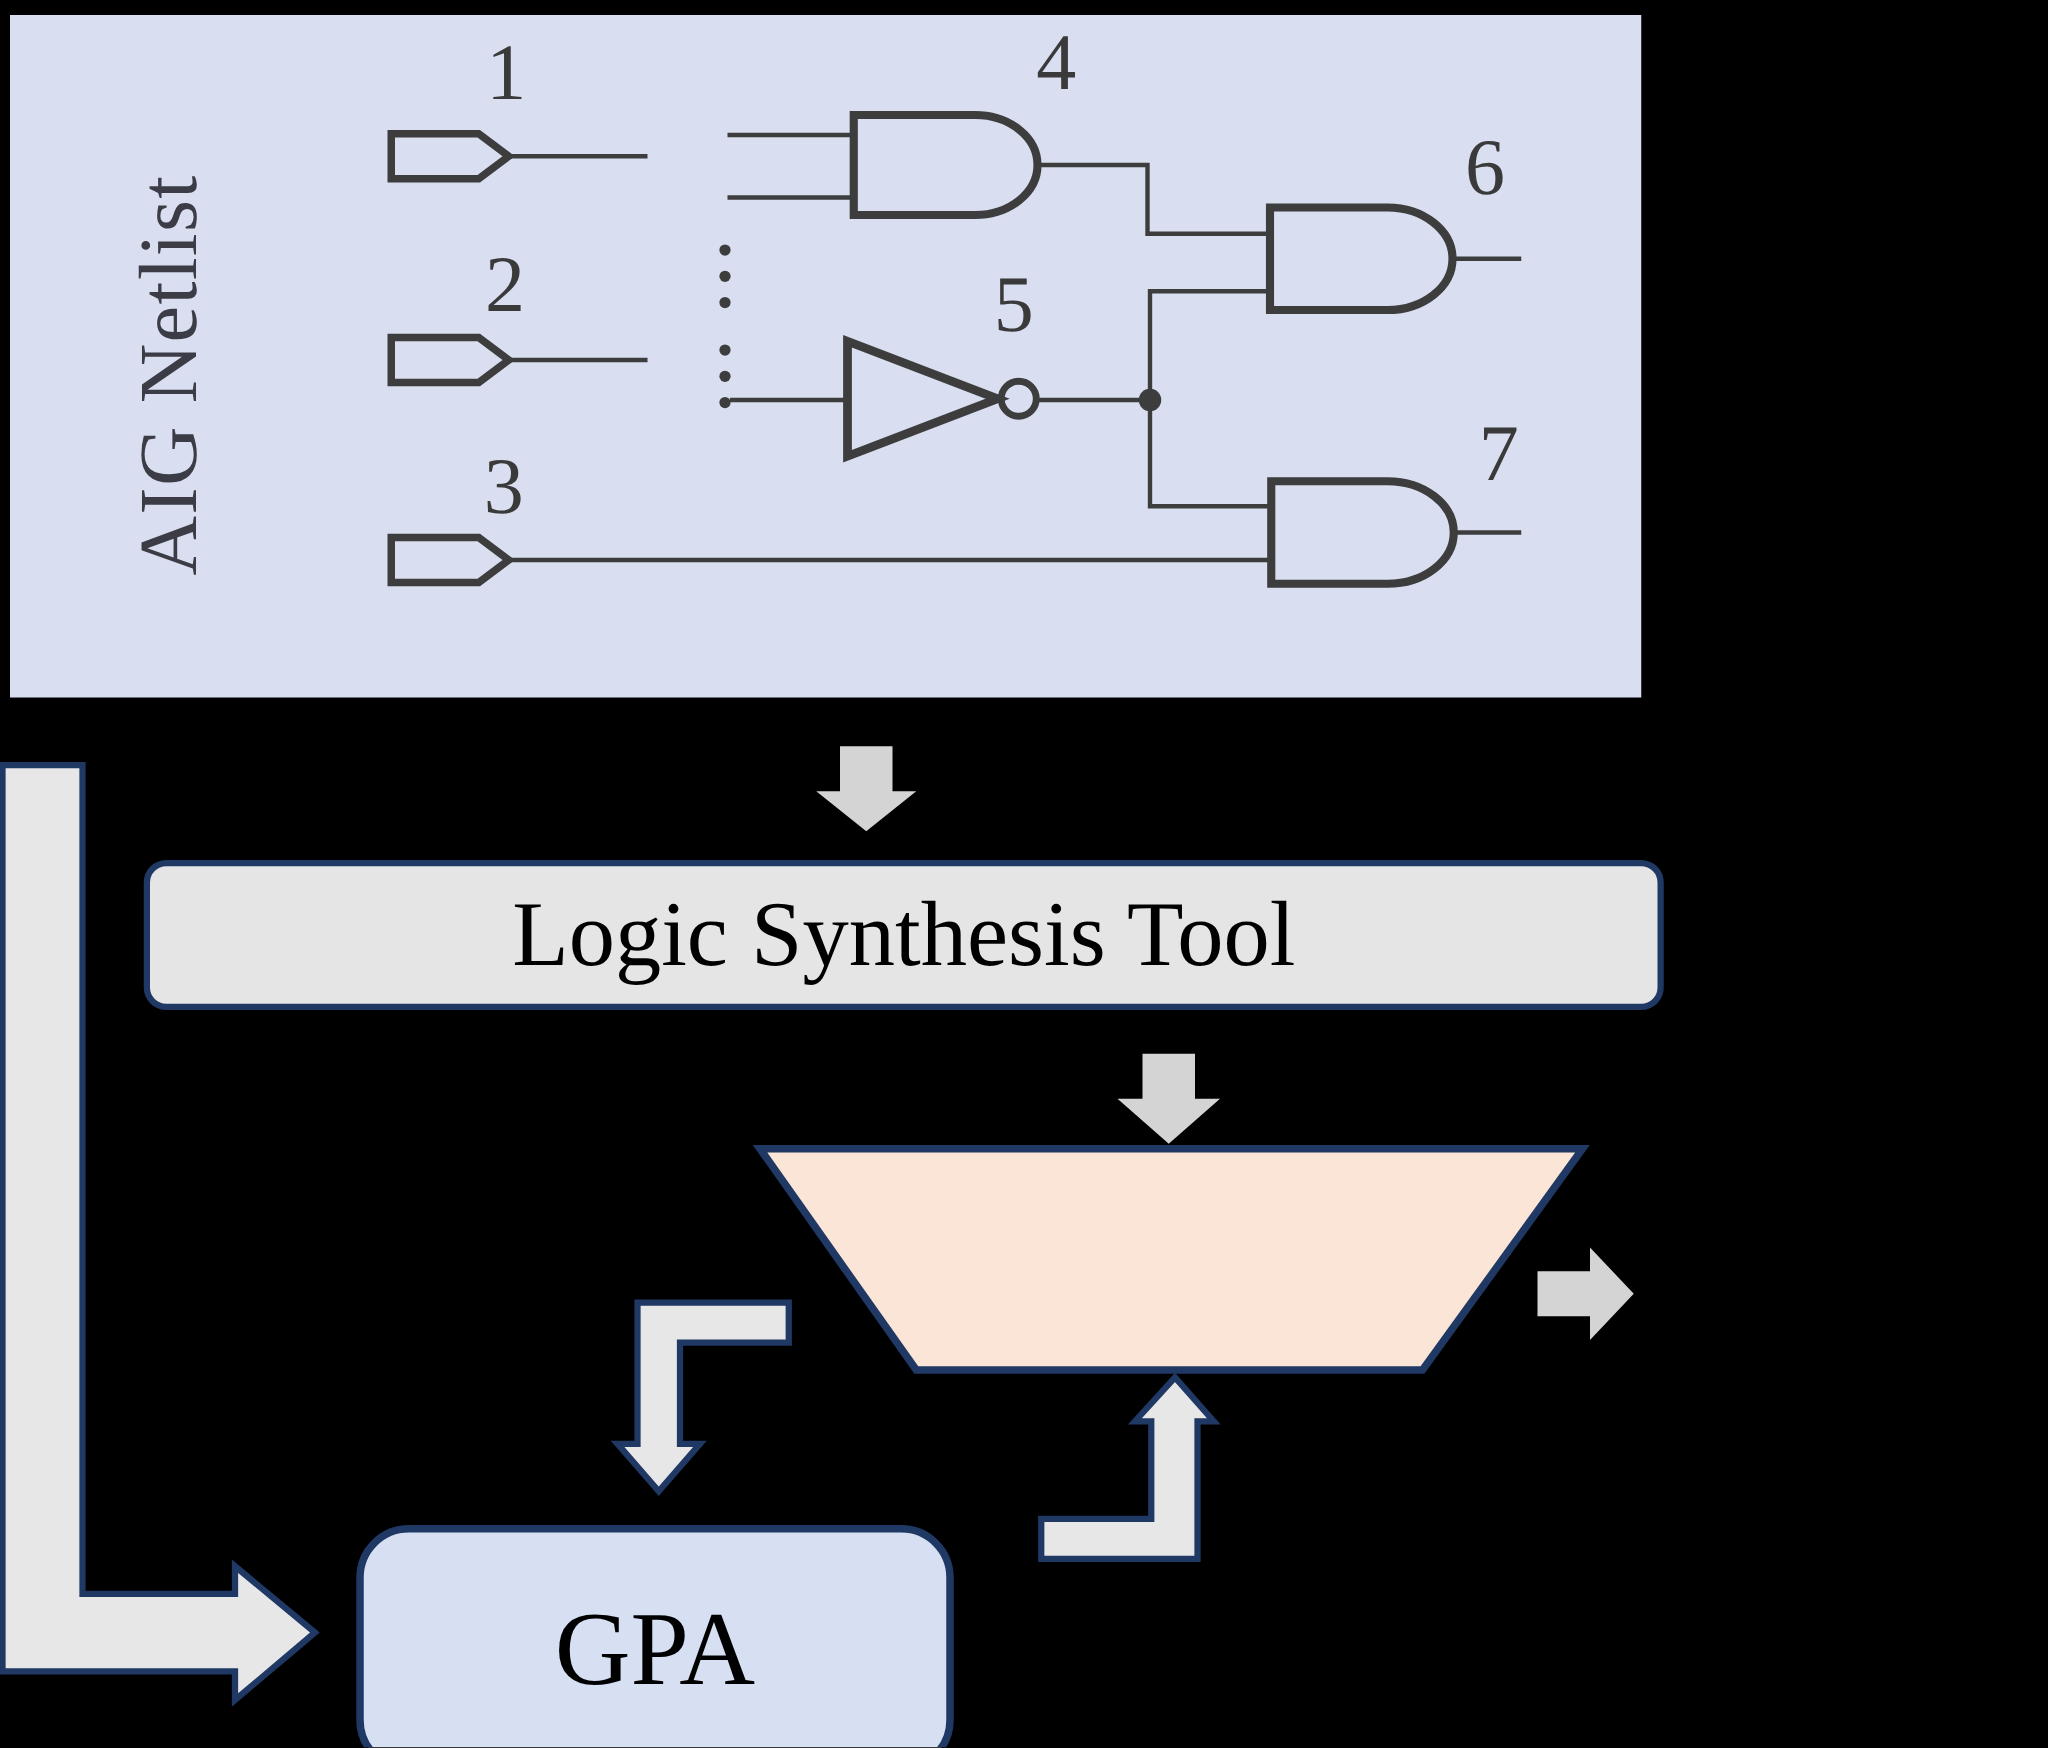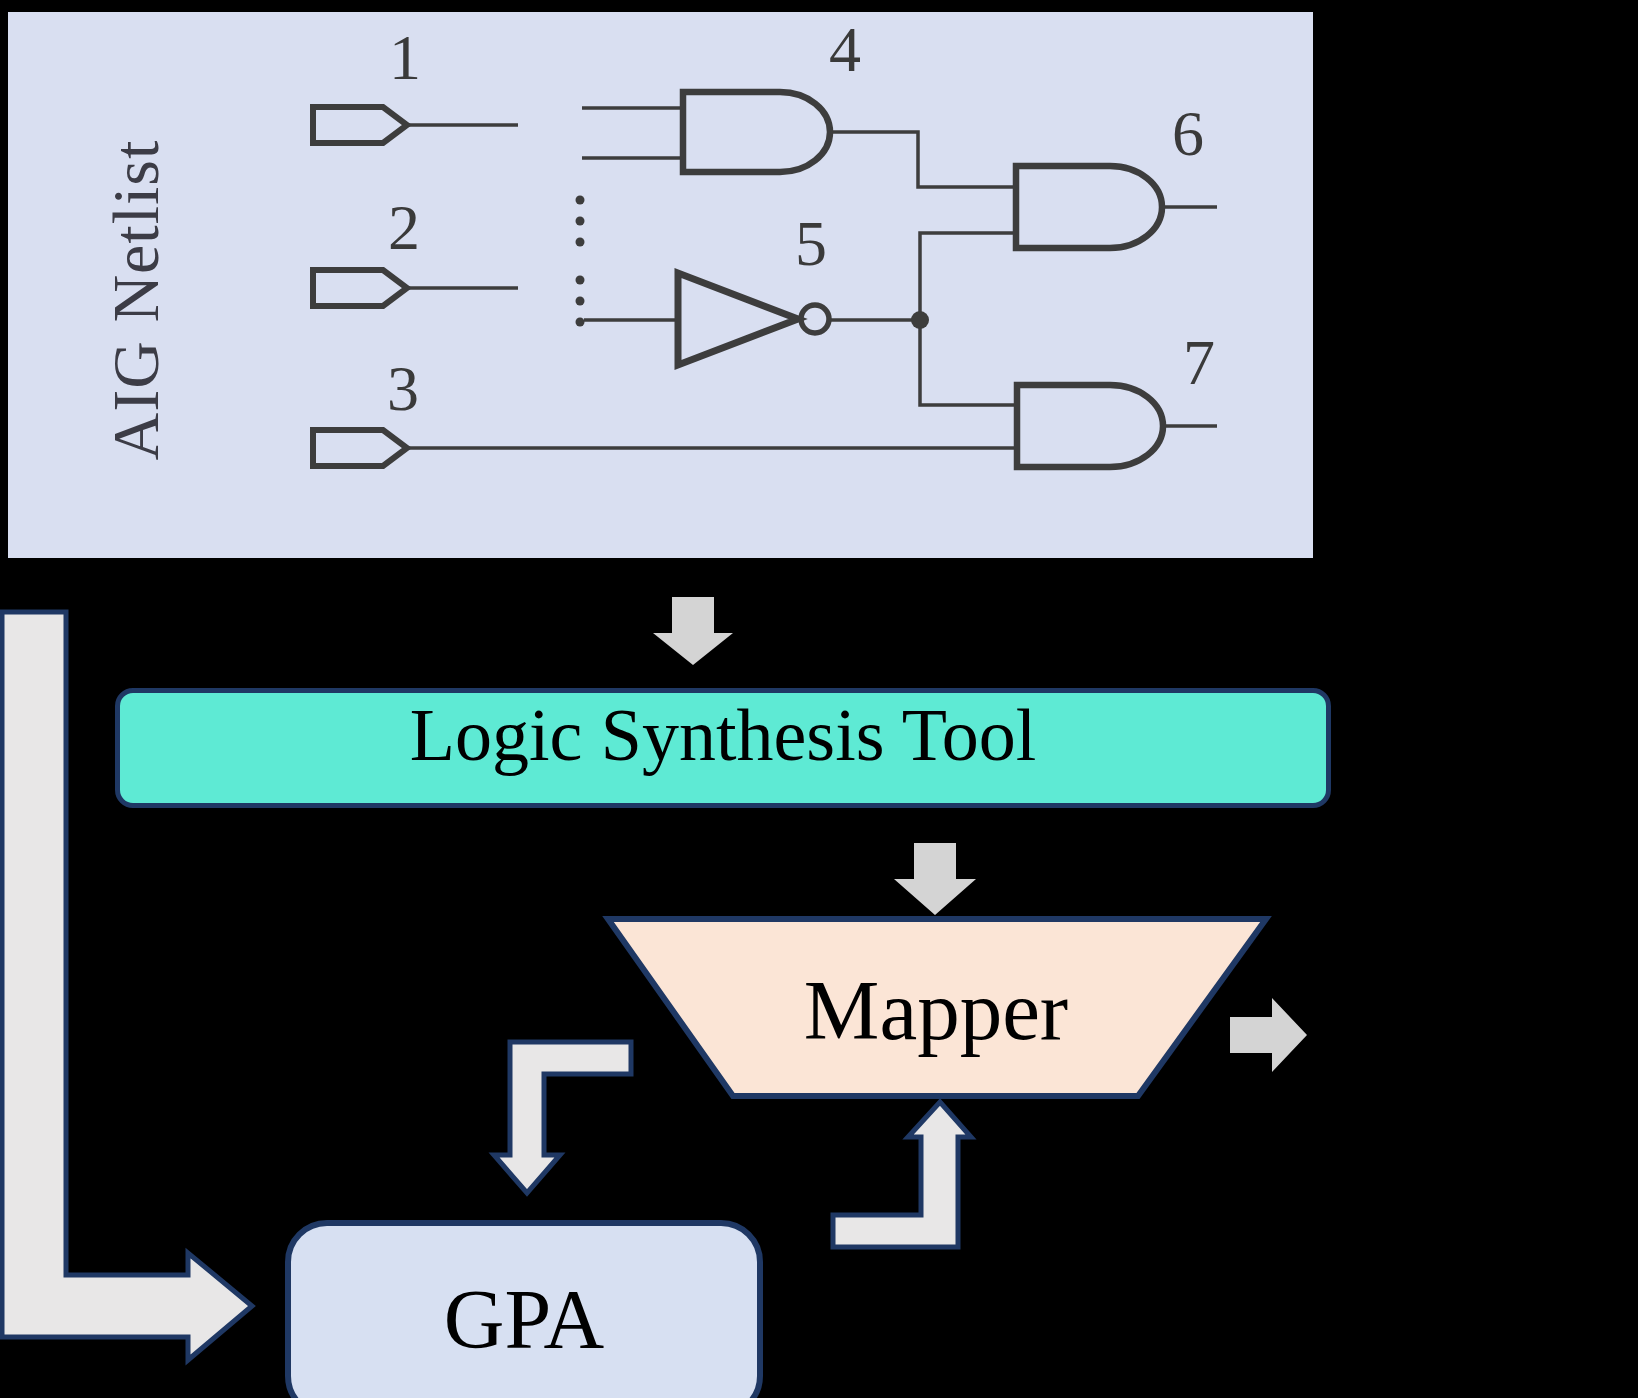--- a/index.html
+++ b/index.html
@@ -14,24 +14,24 @@
   .abs { position: absolute; }
   
   .aig-panel {
     left: 8px; top: 12px; width: 1305px; height: 546px;
     background: #d9dff1;
   }
   
   .lst-box {
     left: 115px; top: 688px; width: 1216px; height: 120px;
     box-sizing: border-box;
-    background: #5eead4;
+    background: #e5e5e5;
     border: 5px solid #1f3864;
     border-radius: 18px;
-    display: flex; justify-content: center;
+    display: flex; align-items: center; justify-content: center;
     font-size: 74px; color: #000;
   }
   
   .gpa-box {
     left: 285px; top: 1196px; width: 478px; height: 198px;
     box-sizing: border-box;
     background: #d7e0f2;
     border: 6px solid #1f3864;
     border-radius: 42px;
     display: flex; align-items: center; justify-content: center;
@@ -124,15 +124,14 @@
   <div class="abs aig-title">AIG Netlist</div>
 
   <div class="label-center node-num" style="left:405px; top:58px">1</div>
   <div class="label-center node-num" style="left:404px; top:228px">2</div>
   <div class="label-center node-num" style="left:403px; top:389px">3</div>
   <div class="label-center node-num" style="left:845px; top:50px">4</div>
   <div class="label-center node-num" style="left:811px; top:244px">5</div>
   <div class="label-center node-num" style="left:1188px; top:134px">6</div>
   <div class="label-center node-num" style="left:1199px; top:363px">7</div>
 
-  <div class="label-center mapper-label">Mapper</div>
 
 </div>
 
 </body></html>

